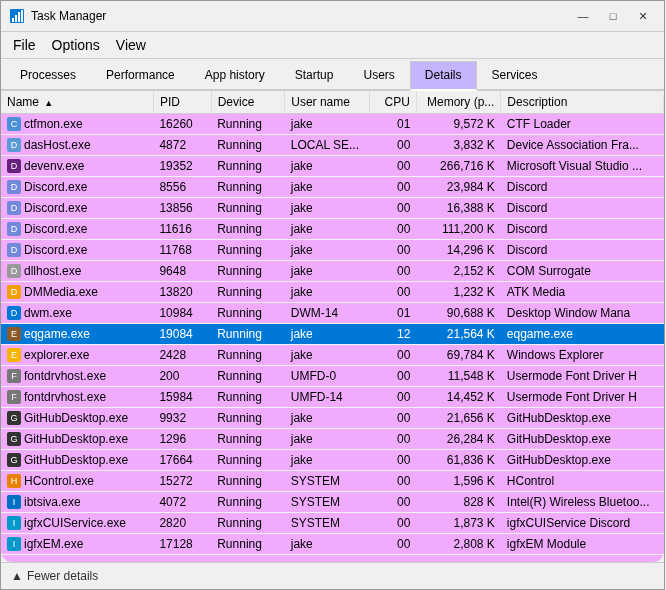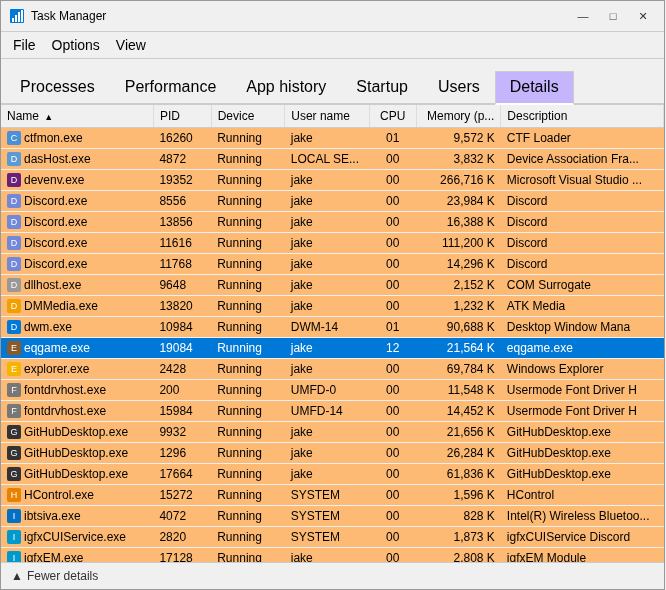--- a/index.html
+++ b/index.html
@@ -71,37 +71,38 @@
     .tabs {
       display: flex;
       border-bottom: 2px solid #ccc;
       background: #f0f0f0;
       padding: 0 4px;
     }
     .tab {
       padding: 6px 14px;
       cursor: pointer;
       border: 1px solid transparent;
-      font-size: 16px;
-      margin-top: 12px;
+      font-size: 12px;
+      margin-top: 2px;
       background: #f0f0f0;
     }
     .tab.active {
       background: #c4b5fd;
       border: 1px solid #ccc;
       border-bottom: 2px solid #fff;
       margin-bottom: -2px;
       z-index: 1;
     }
     .content {
       flex: 1;
       display: flex;
       flex-direction: column;
-      background: #fdba74;
+      background: #f0abfc;
       overflow: hidden;
+      border-radius: 11px;
     }
     .table-container {
       flex: 1;
       overflow-y: auto;
       overflow-x: hidden;
     }
     table {
       width: 100%;
       border-collapse: collapse;
       font-size: 12px;
@@ -127,21 +128,21 @@
     td {
       padding: 3px 6px;
       white-space: nowrap;
       overflow: hidden;
       text-overflow: ellipsis;
     }
     .col-name { width: 145px; }
     .col-pid { width: 55px; }
     .col-status { width: 70px; }
     .col-user { width: 80px; }
-    .col-cpu { width: 45px; text-align: center; }
+    .col-cpu { width: 45px; text-align: right; }
     .col-mem { width: 75px; text-align: right; }
     .col-desc { width: 150px; }
     .proc-icon {
       display: inline-block;
       width: 14px;
       height: 14px;
       margin-right: 3px;
       vertical-align: middle;
       background: #ddd;
       border-radius: 2px;
@@ -213,20 +214,21 @@
     <span class="menu-item">View</span>
   </div>
 
   <div class="tabs">
     <div class="tab">Processes</div>
     <div class="tab">Performance</div>
     <div class="tab">App history</div>
     <div class="tab">Startup</div>
     <div class="tab">Users</div>
     <div class="tab active">Details</div>
+    <div class="tab">Services</div>
   </div>
 
   <div class="content">
     <div class="table-container">
       <table>
         <thead>
           <tr>
             <th class="col-name">Name <span class="sort-arrow">▲</span></th>
             <th class="col-pid">PID</th>
             <th class="col-status">Device</th>

